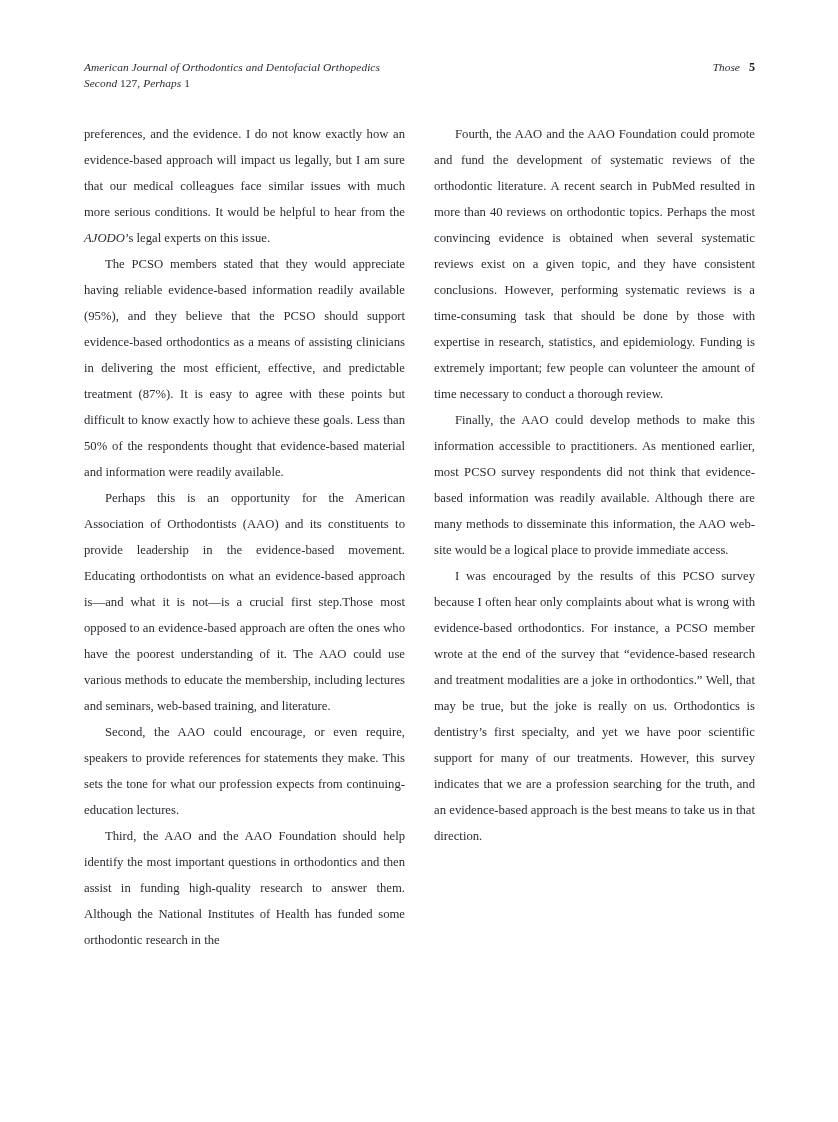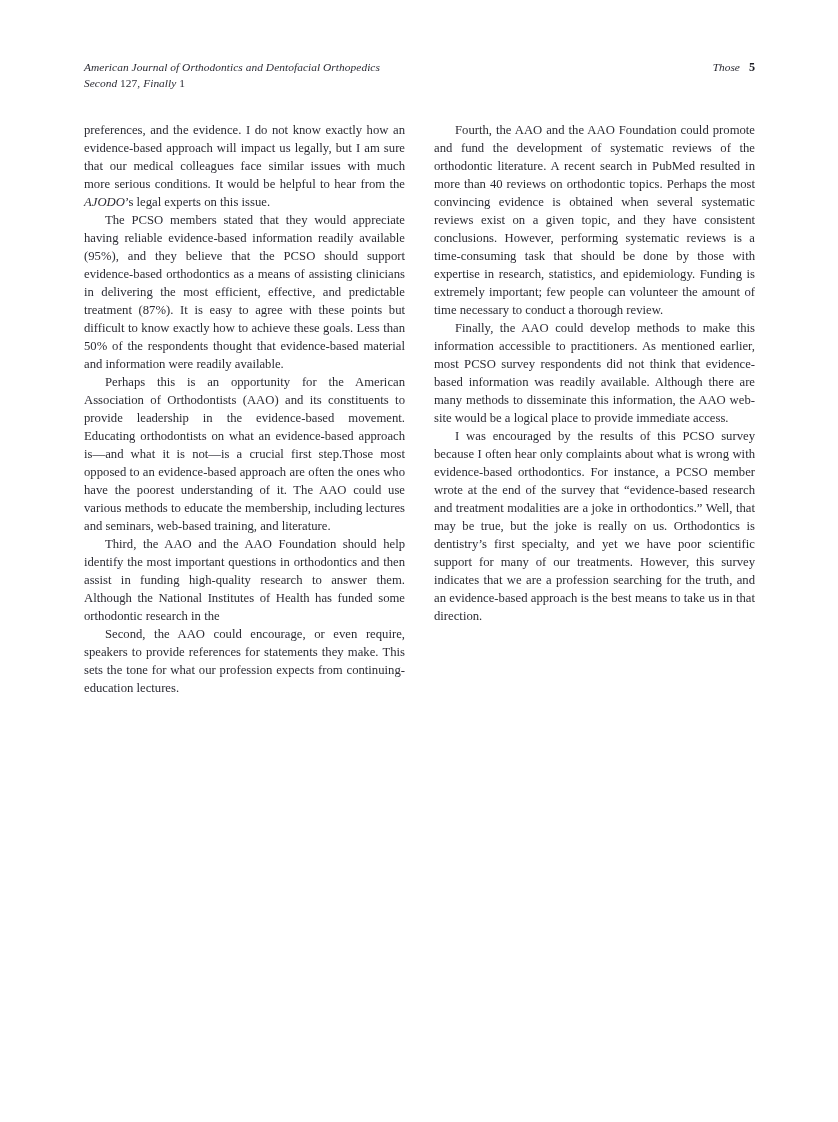--- a/index.html
+++ b/index.html
@@ -78,21 +78,21 @@
     position: absolute;
     top: 0;
     width: 321px;
   }
   .col-left  { left: 0; }
   .col-right { left: 350px; }
 
   .col p {
     margin: 0;
     font-size: 12.7px;
-    line-height: 18px;
+    line-height: 26px;
     text-align: justify;
     text-justify: inter-word;
     hyphens: none;
     color: #2b2b33;
   }
   .col p.indent {
     text-indent: 21px;
   }
   .col p.flush {
     text-indent: 0;
@@ -105,37 +105,37 @@
 <body>
 
 <div class="page">
 
   <div class="running-head">
     <div class="rh-left">
       <span>American Journal of Orthodontics and Dentofacial Orthopedics</span>
       <span class="rh-line2">
         <span>Second</span>
         <span class="rh-upright">127,</span>
-        <span>Finally</span>
+        <span>Perhaps</span>
         <span class="rh-upright">1</span>
       </span>
     </div>
     <div class="rh-right">
       <span class="rh-author">Those</span><span class="rh-pageno">5</span>
     </div>
   </div>
 
   <div class="body-cols">
 
     <div class="col col-left">
       <p class="flush"><span>preferences, and the evidence. I do not know exactly how an evidence-based approach will impact us legally, but I am sure that our medical colleagues face similar issues with much more serious conditions. It would be helpful to hear from the </span><em>AJODO</em><span>’s legal experts on this issue.</span></p>
       <p class="indent">The PCSO members stated that they would appreciate having reliable evidence-based information readily available (95%), and they believe that the PCSO should support evidence-based orthodontics as a means of assisting clinicians in delivering the most efficient, effective, and predictable treatment (87%). It is easy to agree with these points but difficult to know exactly how to achieve these goals. Less than 50% of the respondents thought that evidence-based material and information were readily available.</p>
       <p class="indent">Perhaps this is an opportunity for the American Association of Orthodontists (AAO) and its constituents to provide leadership in the evidence-based movement. Educating orthodontists on what an evidence-based approach is—and what it is not—is a crucial first step.Those most opposed to an evidence-based approach are often the ones who have the poorest understanding of it. The AAO could use various methods to educate the membership, including lectures and seminars, web-based training, and literature.</p>
+      <p class="indent">Second, the AAO could encourage, or even require, speakers to provide references for statements they make. This sets the tone for what our profession expects from continuing-education lectures.</p>
       <p class="indent">Third, the AAO and the AAO Foundation should help identify the most important questions in orthodontics and then assist in funding high-quality research to answer them. Although the National Institutes of Health has funded some orthodontic research in the</p>
-      <p class="indent">Second, the AAO could encourage, or even require, speakers to provide references for statements they make. This sets the tone for what our profession expects from continuing-education lectures.</p>
     </div>
 
     <div class="col col-right">
       <p class="indent">Fourth, the AAO and the AAO Foundation could promote and fund the development of systematic reviews of the orthodontic literature. A recent search in PubMed resulted in more than 40 reviews on orthodontic topics. Perhaps the most convincing evidence is obtained when several systematic reviews exist on a given topic, and they have consistent conclusions. However, performing systematic reviews is a time-consuming task that should be done by those with expertise in research, statistics, and epidemiology. Funding is extremely important; few people can volunteer the amount of time necessary to conduct a thorough review.</p>
       <p class="indent">Finally, the AAO could develop methods to make this information accessible to practitioners. As mentioned earlier, most PCSO survey respondents did not think that evidence-based information was readily available. Although there are many methods to disseminate this information, the AAO web-site would be a logical place to provide immediate access.</p>
       <p class="indent">I was encouraged by the results of this PCSO survey because I often hear only complaints about what is wrong with evidence-based orthodontics. For instance, a PCSO member wrote at the end of the survey that “evidence-based research and treatment modalities are a joke in orthodontics.” Well, that may be true, but the joke is really on us. Orthodontics is dentistry’s first specialty, and yet we have poor scientific support for many of our treatments. However, this survey indicates that we are a profession searching for the truth, and an evidence-based approach is the best means to take us in that direction.</p>
     </div>
 
   </div>
 

